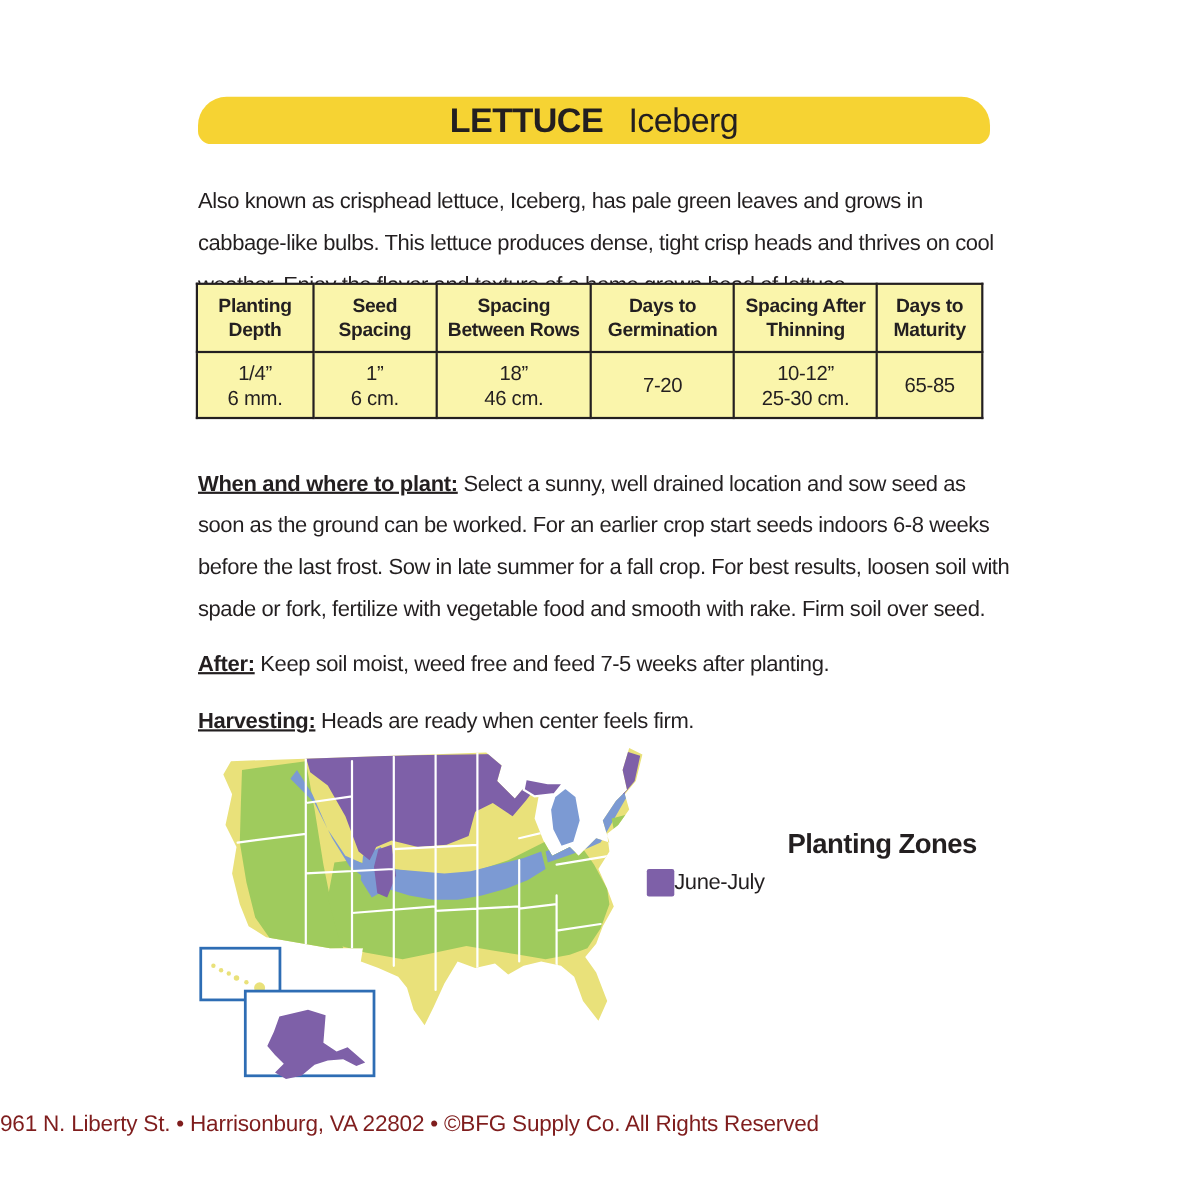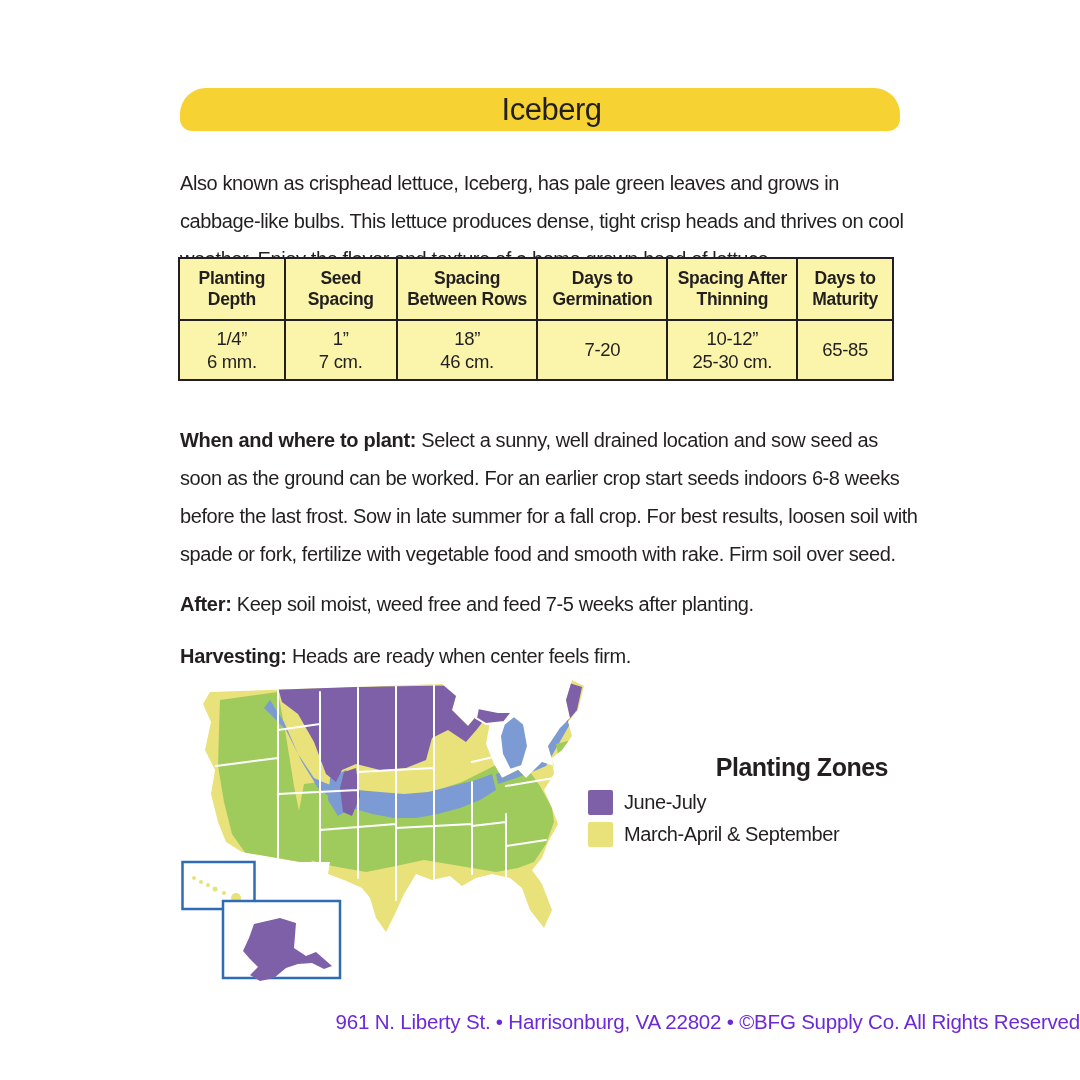--- a/index.html
+++ b/index.html
@@ -12,21 +12,21 @@
     background:var(--banner,#f6d333);
     border-radius:26px 26px 12px 12px;
     display:flex;align-items:center;justify-content:center;
   }
   .banner .t-bold{font-weight:bold;font-size:31px;letter-spacing:-0.5px;}
   .banner .t-reg{font-size:31px;font-weight:normal;letter-spacing:-0.5px;margin-left:23px;}
   .para{
     position:absolute;left:180px;width:740px;
     font-size:20px;line-height:38px;letter-spacing:-0.4px;
   }
-  .para b{letter-spacing:-0.3px;}
+  .para b{letter-spacing:-0.3px;text-decoration:underline;}
   .intro{top:144px;}
   .sec-plant{top:401px;}
   .sec-care{top:565px;}
   .sec-harvest{top:617px;}
   table.grow{
     position:absolute;left:178px;top:257px;width:716px;
     border-collapse:collapse;table-layout:fixed;
   }
   table.grow th,table.grow td{
     border:2px solid #231f20;background:var(--tablebg,#faf5ab);
@@ -39,30 +39,31 @@
   .zc1{fill:var(--zone1,#7c9ad3);}
   .zc2{fill:var(--zone2,#9fcb5d);}
   .zc3{fill:var(--zone3,#e9e17a);}
   .stateline{fill:none;stroke:var(--stateline,#fff);stroke-width:2;stroke-linecap:round;}
   .sep{stroke:var(--stateline,#fff);stroke-width:2;}
   .inset{fill:#ffffff;stroke:var(--insetborder,#2e6db4);stroke-width:2.5;}
   .legend{position:absolute;left:588px;top:753px;width:300px;}
   .legend-title{font-size:25px;font-weight:bold;letter-spacing:-0.5px;margin:0 0 8px 0;text-align:right;}
   .legend-row{display:flex;align-items:center;margin-bottom:7px;}
   .legend-swatch{width:25px;height:25px;border-radius:2px;flex:0 0 25px;}
-  .legend-label{font-size:20px;letter-spacing:-0.4px;margin-left:11px;}
+  .legend-label{font-size:20px;letter-spacing:-0.4px;}
   .footer{
-    position:absolute;left:0;top:1010px;width:100%;text-align:right;
-    font-size:20.5px;letter-spacing:-0.2px;color:#6d28d9;
+    position:absolute;left:0;top:1010px;width:100%;text-align:left;
+    font-size:20.5px;letter-spacing:-0.2px;color:#7f1d1d;
   }
 </style>
 </head>
 <body>
 
 <div class="banner">
+  <span class="t-bold">LETTUCE</span>
   <span class="t-reg">Iceberg</span>
 </div>
 
 <p class="para intro">Also known as crisphead lettuce, Iceberg, has pale green leaves and grows in cabbage-like bulbs.  This lettuce produces dense, tight crisp heads and thrives on cool weather. Enjoy the flavor and texture of a home grown head of lettuce.</p>
 
 <table class="grow">
   <colgroup>
       <col style="width: 14.8%;">
       <col style="width: 15.7%;">
       <col style="width: 19.7%;">
@@ -99,21 +100,21 @@
       </tr>
     </thead>
   <tbody>
       <tr>
         <td>
           <div>1/4”</div>
           <div>6 mm.</div>
         </td>
         <td>
           <div>1”</div>
-          <div>7 cm.</div>
+          <div>6 cm.</div>
         </td>
         <td>
           <div>18”</div>
           <div>46 cm.</div>
         </td>
         <td>
           <div>7-20</div>
         </td>
         <td>
           <div>10-12”</div>
@@ -183,20 +184,16 @@
   </svg>
 </div>
 
 <div class="legend">
   <p class="legend-title">Planting Zones</p>
   <div>
       <div class="legend-row">
         <span class="legend-swatch" style="background: rgb(126, 96, 168);"></span>
         <span class="legend-label">June-July</span>
       </div>
-      <div class="legend-row">
-        <span class="legend-swatch" style="background: rgb(233, 225, 122);"></span>
-        <span class="legend-label">March-April &amp; September</span>
-      </div>
     </div>
 </div>
 
 <div class="footer">961 N. Liberty St. • Harrisonburg, VA 22802 • ©BFG Supply Co. All Rights Reserved</div>
 
 </body></html>

